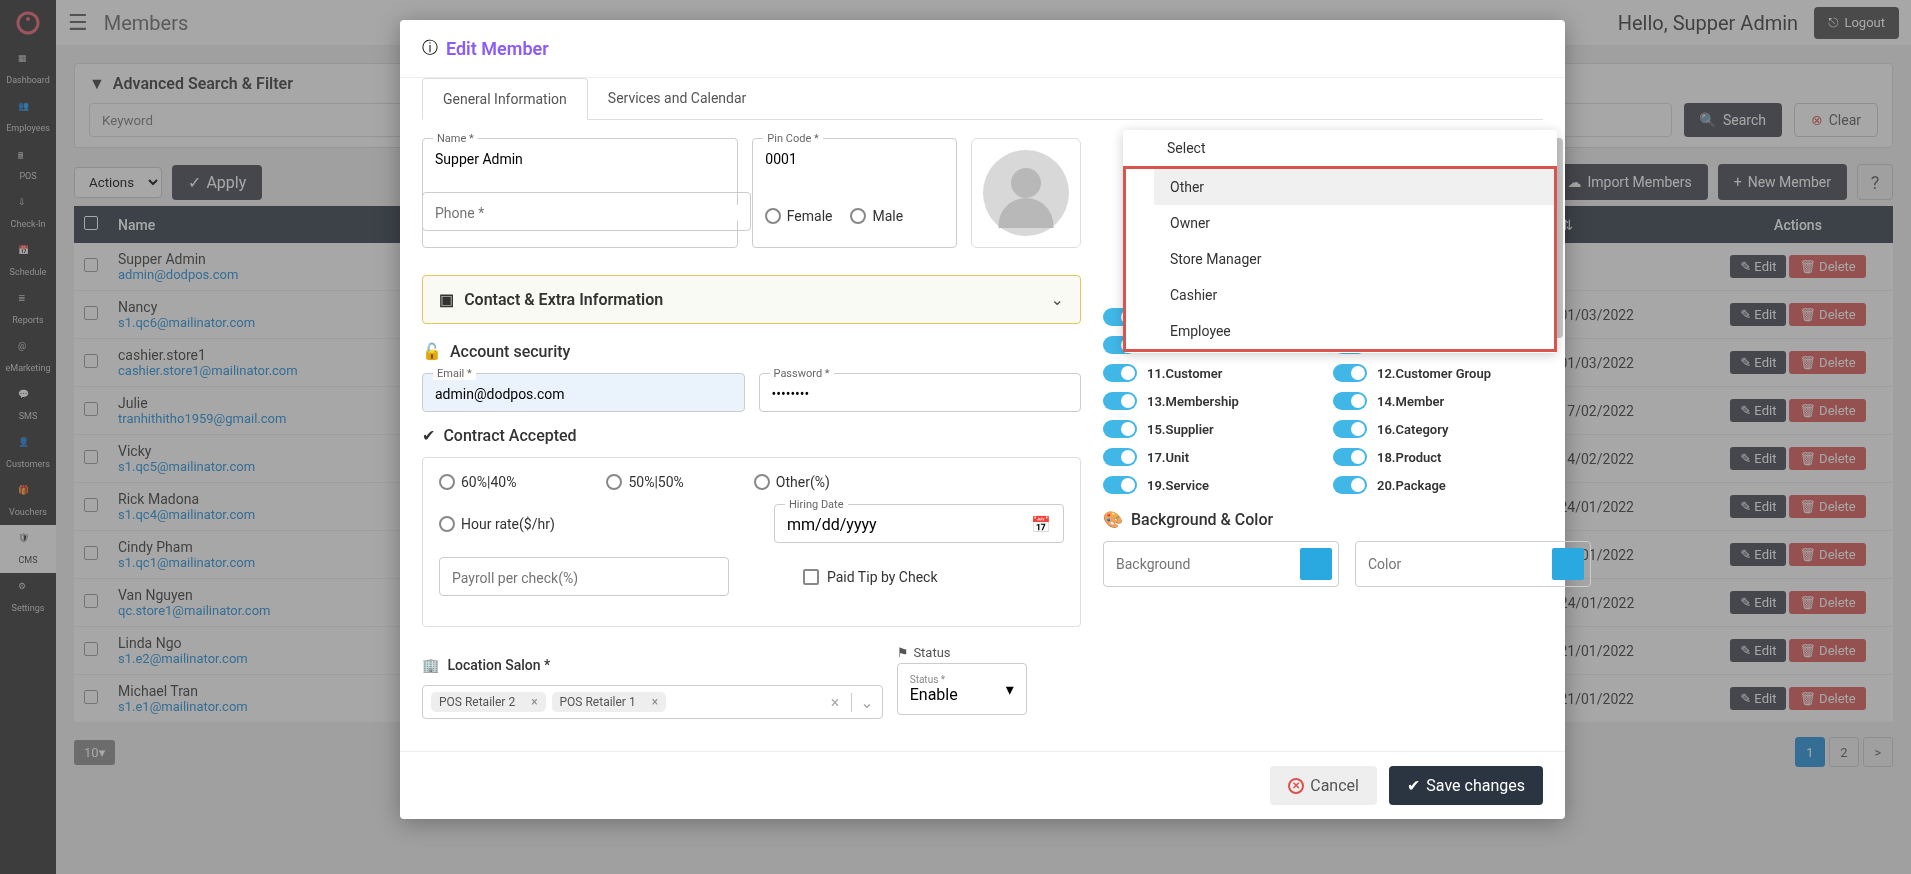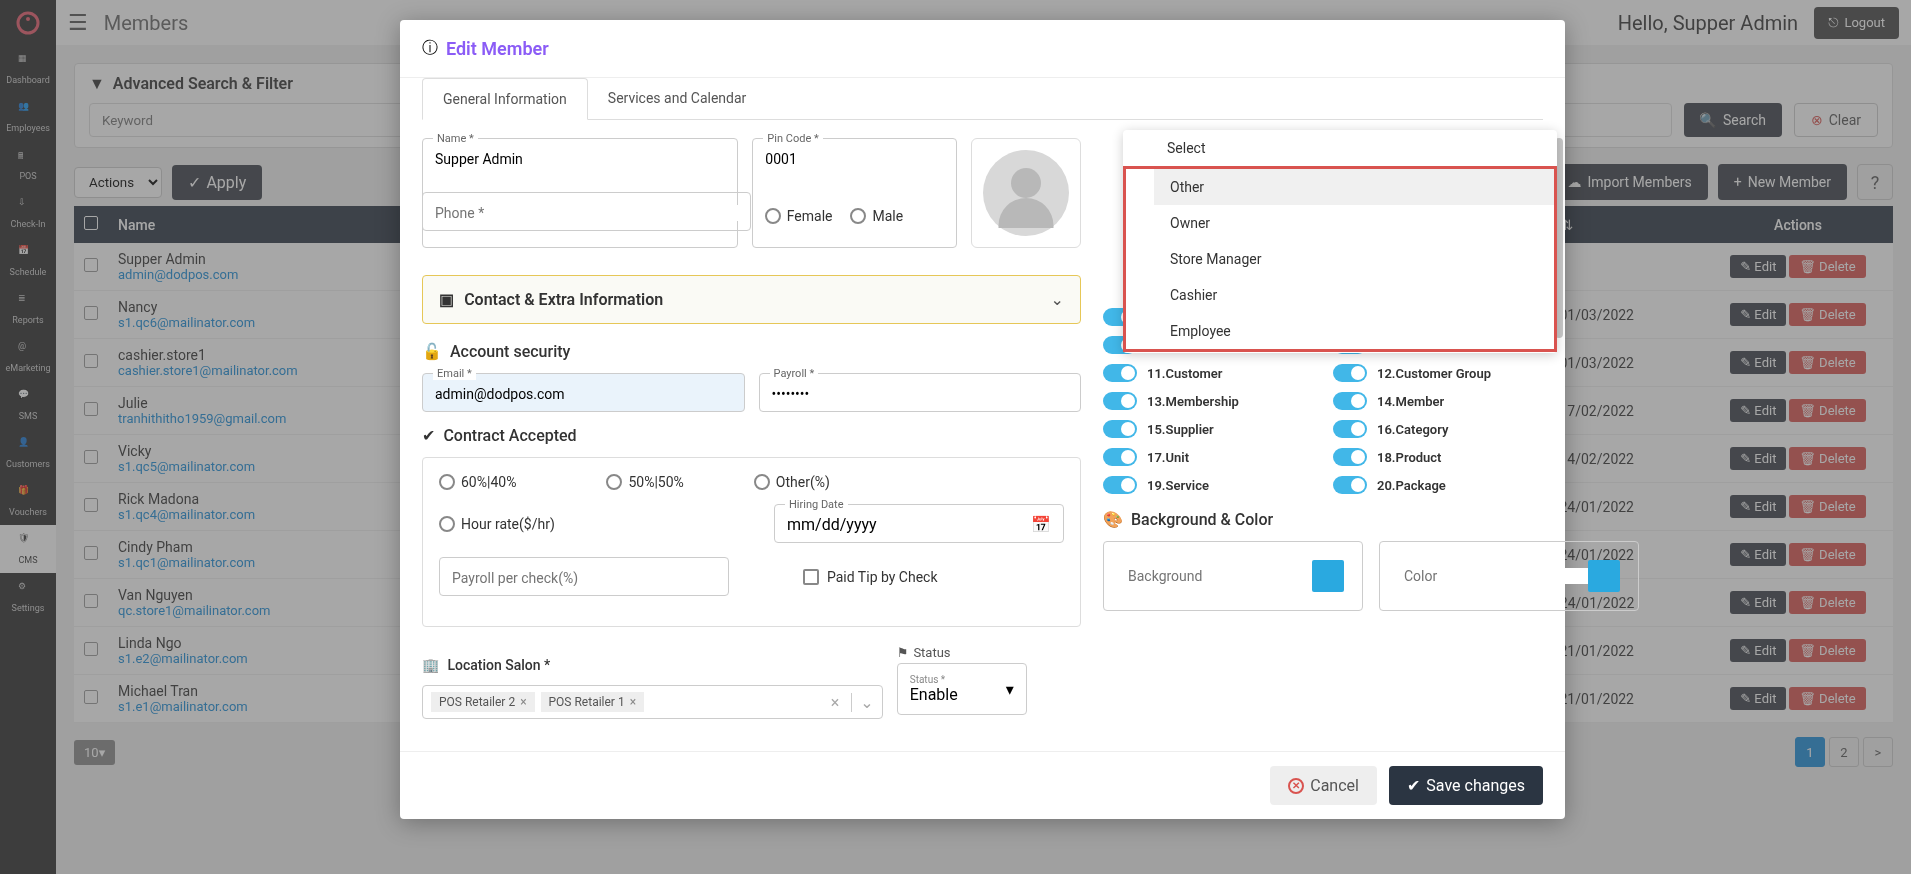--- a/index.html
+++ b/index.html
@@ -83,35 +83,35 @@
 .section-box-title { display:flex; align-items:center; gap:10px; font-weight:600; color:#333; }
 .chevron { font-size:16px; color:#555; }
 
 .section-heading { display:flex; align-items:center; gap:8px; font-size:16px; font-weight:500; color:#333; margin:12px 0; }
 
 .contract-row { display:flex; gap:30px; align-items:center; margin-bottom:14px; }
 .cb-wrap { display:flex; align-items:center; gap:8px; font-size:14px; color:#333; }
 .checkbox { width:16px; height:16px; border:2px solid #888; border-radius:2px; display:inline-block; }
 
 .location-tags { border:1px solid #ccc; border-radius:4px; padding:6px 8px; display:flex; align-items:center; gap:6px; flex-wrap:wrap; }
-.tag { background:#eee; padding:3px 8px; border-radius:0; font-size:12px; color:#555; display:inline-flex; align-items:center; gap:5px; }
+.tag { background:#eee; padding:3px 8px; border-radius:5px; font-size:12px; color:#555; display:inline-flex; align-items:center; gap:16px; }
 .tag-x { color:#888; cursor:pointer; }
 
 .status-group { }
 .status-label { display:flex; align-items:center; gap:5px; font-size:13px; color:#555; margin-bottom:3px; }
 .status-select { border:1px solid #ccc; border-radius:4px; padding:10px 12px; display:flex; align-items:center; justify-content:space-between; width:130px; }
 
 
 .perm-grid { display:grid; grid-template-columns:1fr 1fr; gap:10px 20px; margin-bottom:16px; max-height:260px; overflow:hidden; }
 .perm-item { display:flex; align-items:center; gap:10px; font-size:13px; font-weight:600; color:#333; }
 .toggle { width:34px; height:18px; background:#41b7e8; border-radius:10px; position:relative; flex-shrink:0; }
 .toggle::after { content:''; position:absolute; right:2px; top:2px; width:14px; height:14px; background:#fff; border-radius:50%; }
 
 .colors-row { display:flex; gap:16px; }
-.color-field { flex:1; border:1px solid #ccc; border-radius:4px; display:flex; align-items:center; padding:18px; }
+.color-field { flex:1; border:1px solid #ccc; border-radius:4px; display:flex; align-items:center; padding:6px; }
 .color-field input { border:none; outline:none; flex:1; padding:0 6px; font-size:14px; }
 .swatch { width:32px; height:32px; background:#2aa9e0; border-radius:2px; }
 .dropdown-outer { position:absolute; top:-8px; right:-14px; width:434px; background:#fff; box-shadow:0 2px 12px rgba(0,0,0,0.2); border-radius:4px; z-index:5; padding-bottom:1px; }
 .dd-item { padding:10px 16px; font-size:14px; color:#333; cursor:pointer;margin-left:28px; }
 .dd-item.highlight { background:#f0f0f0; }
 
 .right-col-scroll { position:absolute; right:-20px; top:0; bottom:120px; width:8px; }
 .right-col-scroll .thumb { position:absolute; top:0; width:8px; height:200px; background:#c8c8c8; border-radius:4px; }
 
 .modal-footer { border-top:1px solid #eee; padding:14px 22px; display:flex; justify-content:flex-end; gap:12px; }
@@ -398,21 +398,21 @@
         <div class="section-heading">
             <span>🔓</span>
             <span>Account security</span>
           </div>
         <div class="row">
           <div class="field" style="background:#eaf3fb">
             <span class="field-label">Email *</span>
             <input style="background: transparent;" value="admin@dodpos.com">
           </div>
           <div class="field">
-            <span class="field-label">Payroll *</span>
+            <span class="field-label">Password *</span>
             <input type="password" value="********" style="">
           </div>
         </div>
 
         <div class="section-heading">
             <span>✔</span>
             <span>Contract Accepted</span>
           </div>
         <div style="border:1px solid #ddd;border-radius:4px;padding:16px">
           <div class="contract-row">

